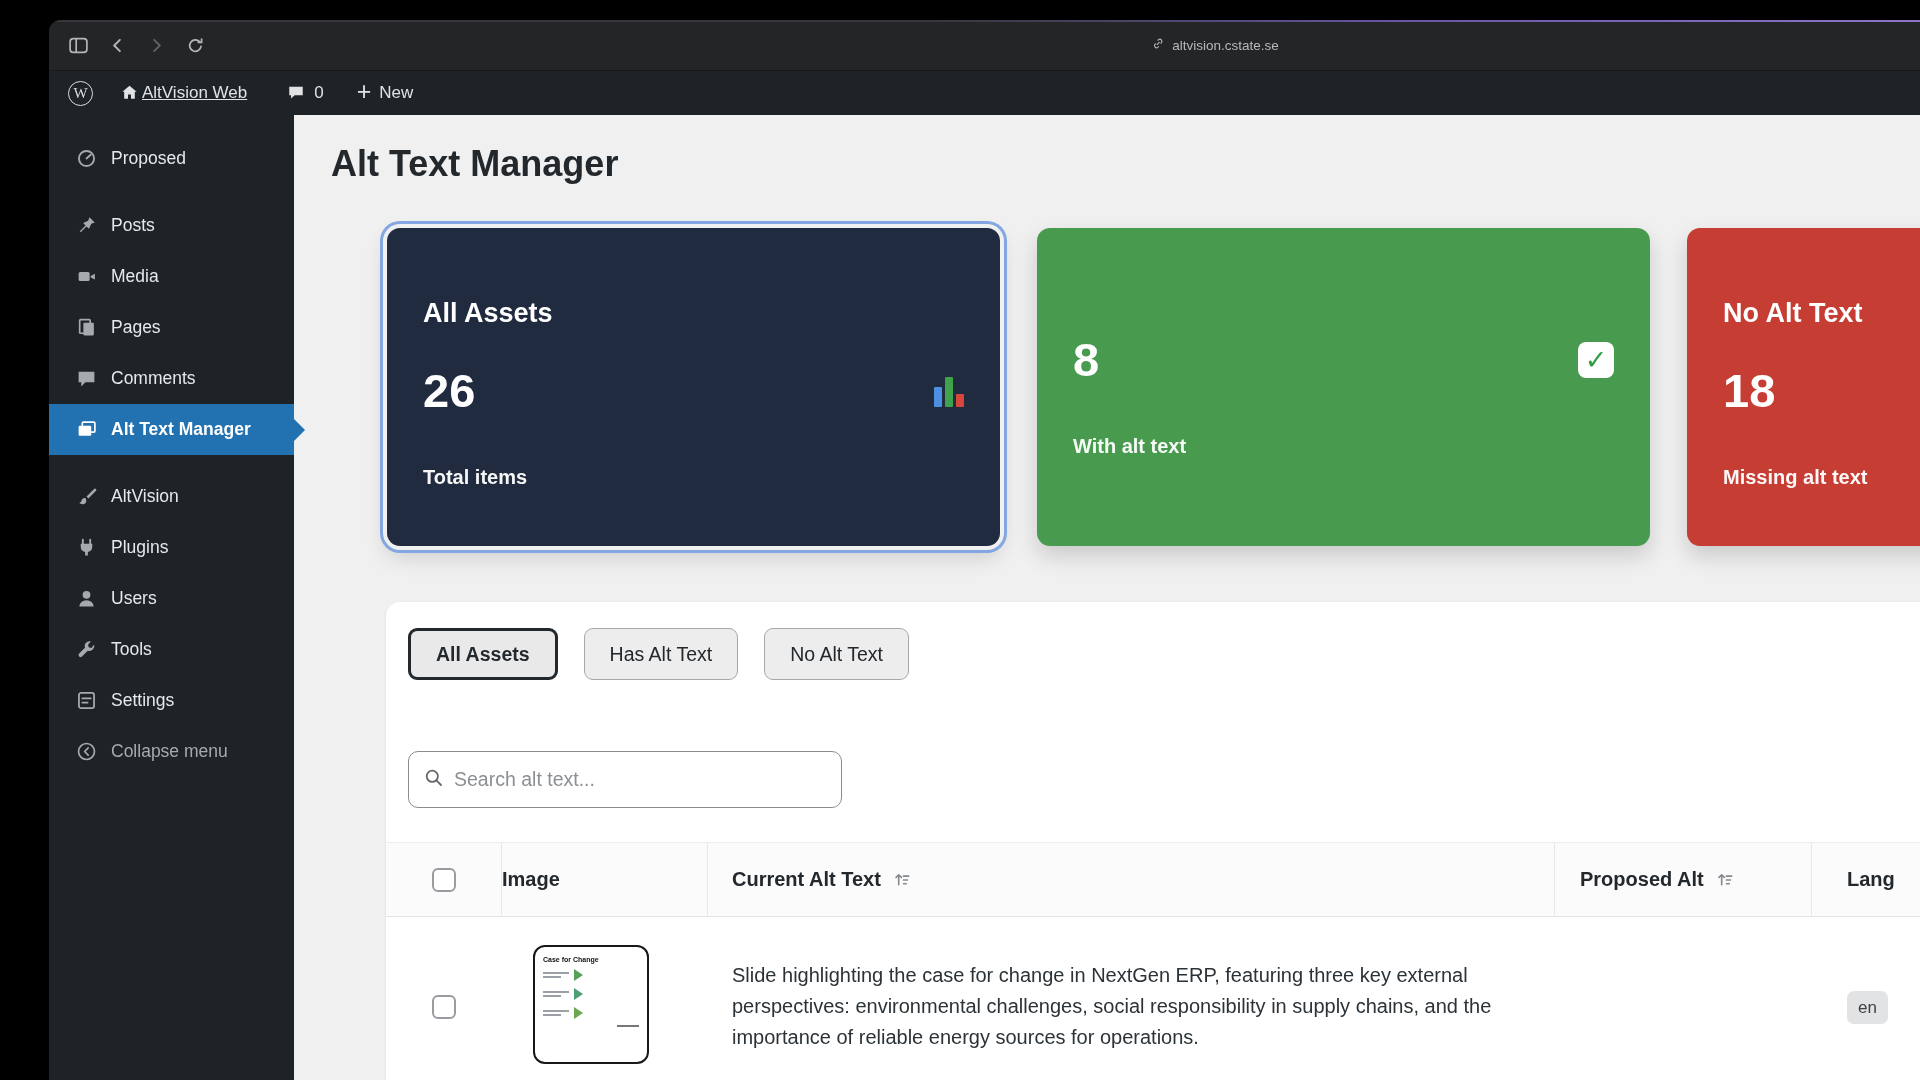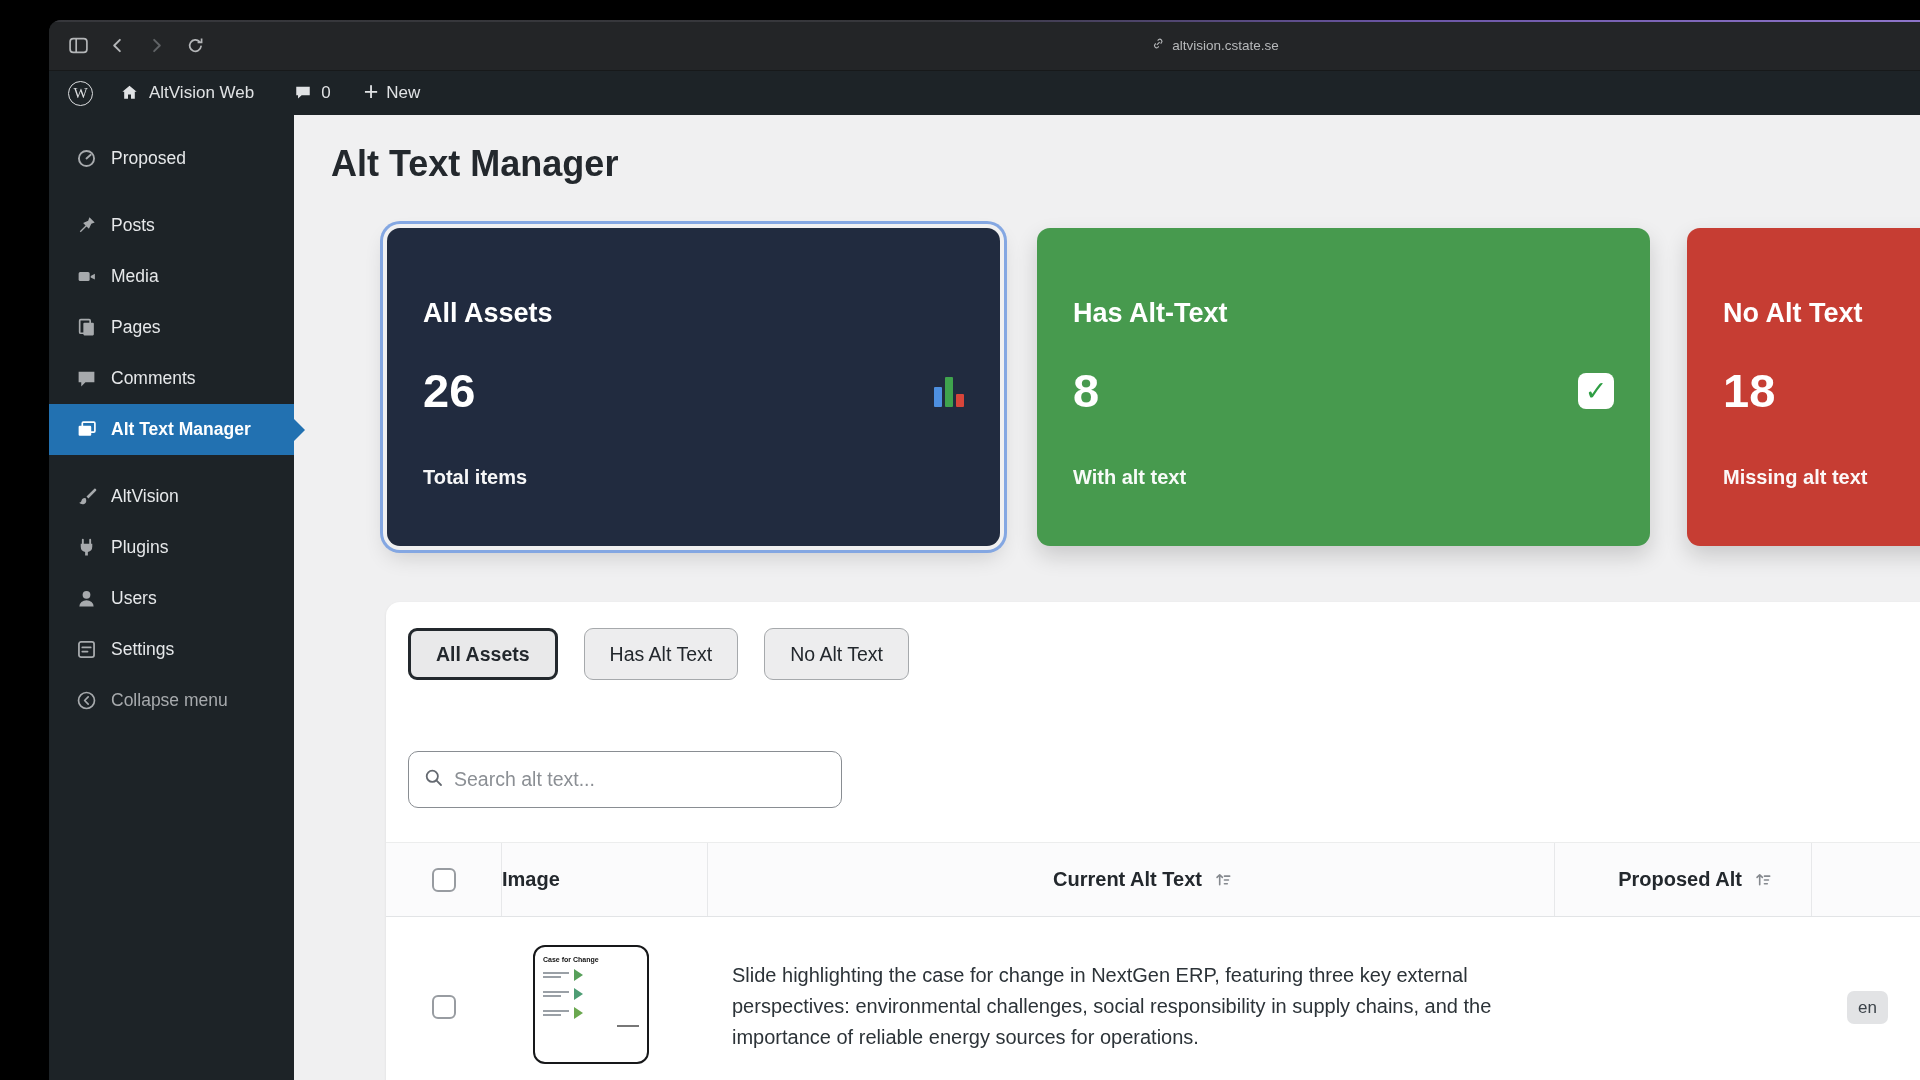--- a/index.html
+++ b/index.html
@@ -36,21 +36,21 @@
   
   .adminbar{
     height:44px; background:#1d2327; display:flex; align-items:center;
     color:#e0e2e4; font-size:17px; flex:0 0 auto;
   }
   .wp-logo{
     width:25px; height:25px; border:1.7px solid #dcdee0; border-radius:50%;
     display:flex; align-items:center; justify-content:center;
     font-family:"Liberation Serif",serif; font-size:15px; margin-left:19px; color:#dcdee0; cursor:pointer;
   }
-  .ab-site{ display:flex; align-items:flex-start; gap:10px; margin-left:27px; cursor:pointer; }
+  .ab-site{ display:flex; align-items:flex-start; gap:3px; margin-left:27px; cursor:pointer;text-decoration:underline; }
   .ab-comments{ display:flex; align-items:center; gap:9px; margin-left:40px; cursor:pointer; }
   .ab-new{ display:flex; align-items:center; gap:8px; margin-left:33px; cursor:pointer; }
   .ab-plus{ font-size:25px; font-weight:300; line-height:1; margin-top:-3px; }
   .ab-ic{ display:flex; align-items:center; color:#e0e2e4; }
 
   
   .wp-body{ flex:1; display:flex; min-height:0; }
   .sidebar{
     width:245px; flex:0 0 auto; background:#1d2327; padding-top:18px;
     position:relative; z-index:4;
@@ -113,21 +113,21 @@
     position:absolute; left:22px; top:149px; width:434px; height:57px;
     border:1.6px solid #898d92; border-radius:10px; background:#fff;
     display:flex; align-items:center; gap:10px; padding:0 15px; color:#646970;
   }
   .search input{ flex:1; border:0; outline:0; font-size:19.5px; font-family:inherit; color:#4c1d95; background:transparent; }
   .search input::placeholder{ color:#8b8f94; }
 
   
   .table{ position:absolute; left:0; top:240px; width:2010px; }
   .thead{ display:flex; height:75px; background:#fbfbfc; border-top:1px solid #eceded; border-bottom:1px solid #e2e4e6; }
-  .th{ display:flex; align-items:center; font-size:20px; font-weight:700; color:#23282d; border-right:1px solid #e7e8ea;justify-content:center; }
+  .th{ display:flex; align-items:center; font-size:20px; font-weight:700; color:#23282d; border-right:1px solid #e7e8ea; }
   .th:last-child{ border-right:none; }
   .col-check{ width:116px; justify-content:center; }
   .col-image{ width:206px; justify-content:flex-start; }
   .col-alt{ width:847px; padding-left:24px; gap:12px; }
   .col-proposed{ width:257px; padding-left:25px; gap:12px; }
   .col-lang{ flex:1; padding-left:35px; }
   .sort{ color:#85898e; display:flex; align-items:center; cursor:pointer; }
 
   .cb{ width:24px; height:24px; border:2px solid #989ca1; border-radius:6px; background:#fff; display:inline-block; cursor:pointer; }
 
@@ -302,20 +302,28 @@
           <svg width="21" height="21" viewBox="0 0 20 20">
               <circle cx="10" cy="6.5" r="3.7" fill="currentColor"></circle>
               <path d="M3.2 17.5a6.8 5.8 0 0 1 13.6 0z" fill="currentColor"></path>
             </svg>
         </span>
         <span>Users</span>
       </div>
       <div class="menu-item">
         <span class="mi-icon">
           <svg width="21" height="21" viewBox="0 0 20 20">
+              <path d="M17.2 5.3a4.6 4.6 0 0 1-6 5.8l-5.5 5.5a1.9 1.9 0 0 1-2.7-2.7l5.5-5.5a4.6 4.6 0 0 1 5.8-6L11.5 5.2l.6 2.7 2.7.6z" fill="currentColor"></path>
+            </svg>
+        </span>
+        <span>Tools</span>
+      </div>
+      <div class="menu-item">
+        <span class="mi-icon">
+          <svg width="21" height="21" viewBox="0 0 20 20">
               <rect x="2.8" y="2.8" width="14.4" height="14.4" rx="2" fill="none" stroke="currentColor" stroke-width="1.7"></rect>
               <path d="M6 8h8M6 12h5" stroke="currentColor" stroke-width="1.7" stroke-linecap="round"></path>
             </svg>
         </span>
         <span>Settings</span>
       </div>
       <div class="menu-item dim">
         <span class="mi-icon">
           <svg width="21" height="21" viewBox="0 0 20 20">
               <circle cx="10" cy="10" r="7.6" fill="none" stroke="currentColor" stroke-width="1.6"></circle>
@@ -337,21 +345,20 @@
             <div class="bars">
                 <span class="bar-b"></span>
                 <span class="bar-g"></span>
                 <span class="bar-r"></span>
               </div>
           </div>
           <div class="card-caption">Total items</div>
         </div>
 
         <div class="card c-green">
-          <div class="card-title">Has Alt-Text</div>
           <div class="card-row">
             <div class="card-value">8</div>
             <div class="check-badge">✓</div>
           </div>
           <div class="card-caption">With alt text</div>
         </div>
 
         <div class="card c-red">
           <div class="card-title">No Alt Text</div>
           <div class="card-row">

